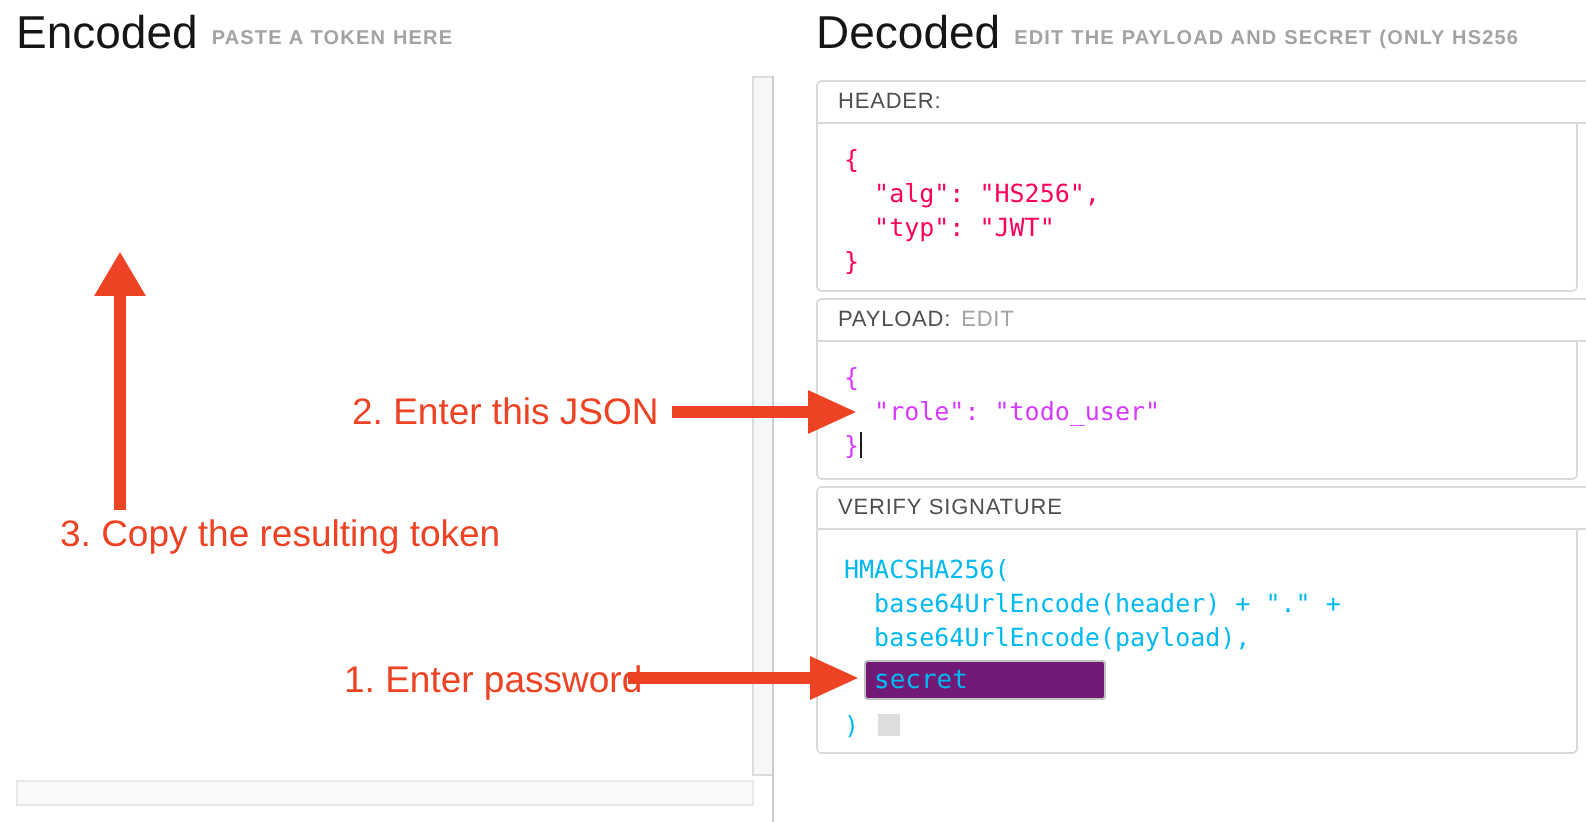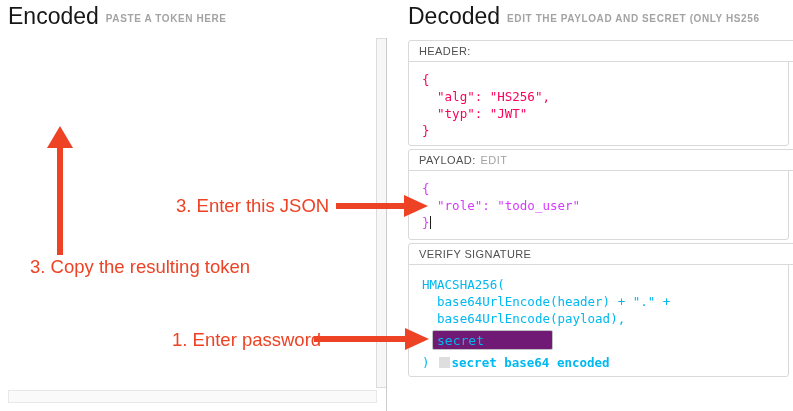--- a/index.html
+++ b/index.html
@@ -116,29 +116,28 @@
     <span class="strong">VERIFY SIGNATURE</span>
   </div>
   <div class="section-box box-signature">
     <div class="code">HMACSHA256(</div>
     <div class="code">  base64UrlEncode(header) + "." +</div>
     <div class="code">  base64UrlEncode(payload),</div>
     <input class="secret-input" type="text" value="secret" style="">
     <div class="code close-row">
       <span>)</span>
       <input type="checkbox" class="b64-check" style="">
-      <span class="b64-label">secret base64 encoded</span>
     </div>
   </div>
 
   <div class="head head-up z-top" style="left:47px; top:126px;"></div>
   <div class="shaft z-top" style="left:57px; top:146px; width:6px; height:109px;"></div>
   <div class="ann z-top" style="left:30px; top:256px;">3. Copy the resulting token</div>
 
-  <div class="ann z-top" style="left:176px; top:195px;">3. Enter this JSON</div>
+  <div class="ann z-top" style="left:176px; top:195px;">2. Enter this JSON</div>
   <div class="shaft z-top" style="left:336px; top:203px; width:70px; height:6px;"></div>
   <div class="head head-right z-top" style="left:404px; top:195px;"></div>
 
   <div class="ann z-top" style="left:172px; top:329px;">1. Enter password</div>
   <div class="shaft z-top" style="left:314px; top:336px; width:92px; height:6px;"></div>
   <div class="head head-right z-top" style="left:405px; top:328px;"></div>
 
 </div>
 
 </body></html>

